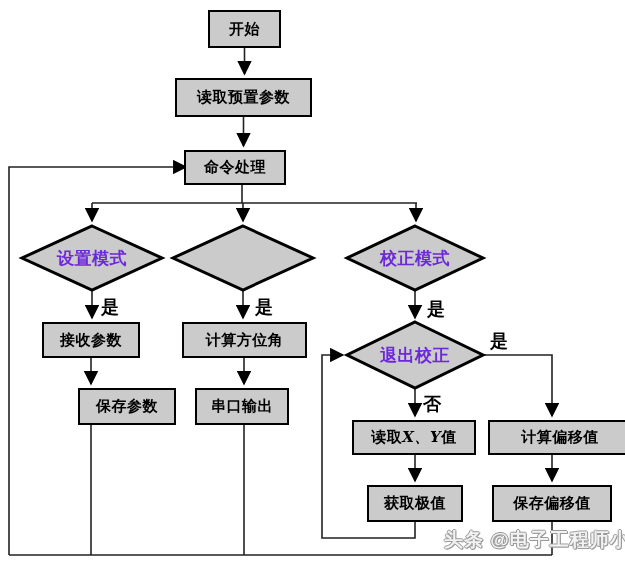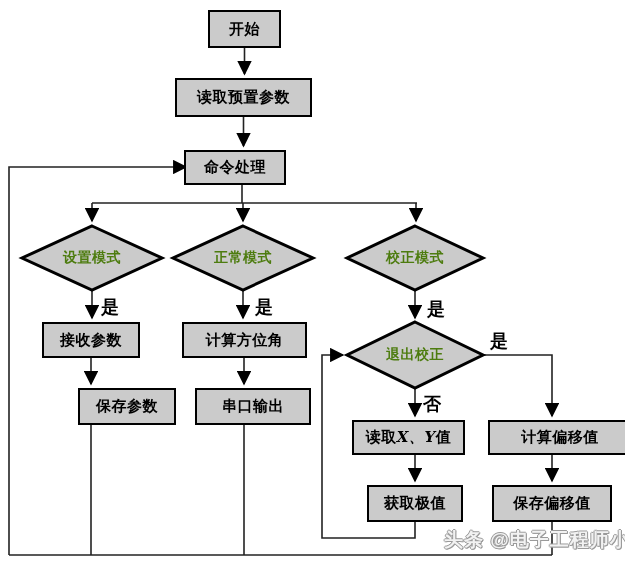--- a/index.html
+++ b/index.html
@@ -24,23 +24,23 @@
     font-weight: 600;
     color: #000000;
     white-space: nowrap;
     letter-spacing: 0.5px;
   }
   .dlabel {
     position: absolute;
     display: flex;
     align-items: center;
     justify-content: center;
-    font-size: 14px;
+    font-size: 17px;
     font-weight: 600;
-    color: #4d7c0f;
+    color: #6d28d9;
     white-space: nowrap;
     letter-spacing: 0.5px;
     pointer-events: none;
   }
   .elabel {
     position: absolute;
     font-size: 18px;
     font-weight: 600;
     color: #000000;
     white-space: nowrap;
@@ -113,37 +113,36 @@
   <div class="node" style="left:175px; top:78px; width:137px; height:39px;">读取预置参数</div>
 
   <div class="node" style="left:184px; top:150px; width:102px; height:35px;">命令处理</div>
 
   <div class="node" style="left:42px; top:322px; width:98px; height:36px;">接收参数</div>
 
   <div class="node" style="left:182px; top:322px; width:125px; height:36px;">计算方位角</div>
 
   <div class="node" style="left:42px; top:388px; width:98px; height:37px;margin-left:36px;">保存参数</div>
 
-  <div class="node" style="left:195px; top:388px; width:116px; height:37px;">串口输出</div>
+  <div class="node" style="left:195px; top:388px; width:94px; height:37px;">串口输出</div>
 
-  <div class="node" style="left:352px; top:420px; width:113px; height:35px;text-align:right;">
+  <div class="node" style="left:352px; top:420px; width:124px; height:35px;text-align:right;">
     <span>读取 </span>
       <span class="var-italic">X、Y</span>
       <span> 值</span>
   </div>
 
   <div class="node" style="left:488px; top:420px; width:144px; height:35px;">计算偏移值</div>
 
   <div class="node" style="left:367px; top:485px; width:96px; height:37px;">获取极值</div>
 
   <div class="node" style="left:492px; top:485px; width:120px; height:37px;">保存偏移值</div>
 
   <div class="dlabel" style="left:22px; top:243px; width:140px; height:30px;">设置模式</div>
 
-  <div class="dlabel" style="left:173px; top:243px; width:140px; height:30px;">正常模式</div>
 
   <div class="dlabel" style="left:347px; top:243px; width:136px; height:30px;">校正模式</div>
 
   <div class="dlabel" style="left:347px; top:340px; width:136px; height:30px;">退出校正</div>
 
   <div class="elabel" style="left:101px; top:295px;">是</div>
 
   <div class="elabel" style="left:255px; top:295px;">是</div>
 
   <div class="elabel" style="left:427px; top:297px;">是</div>

